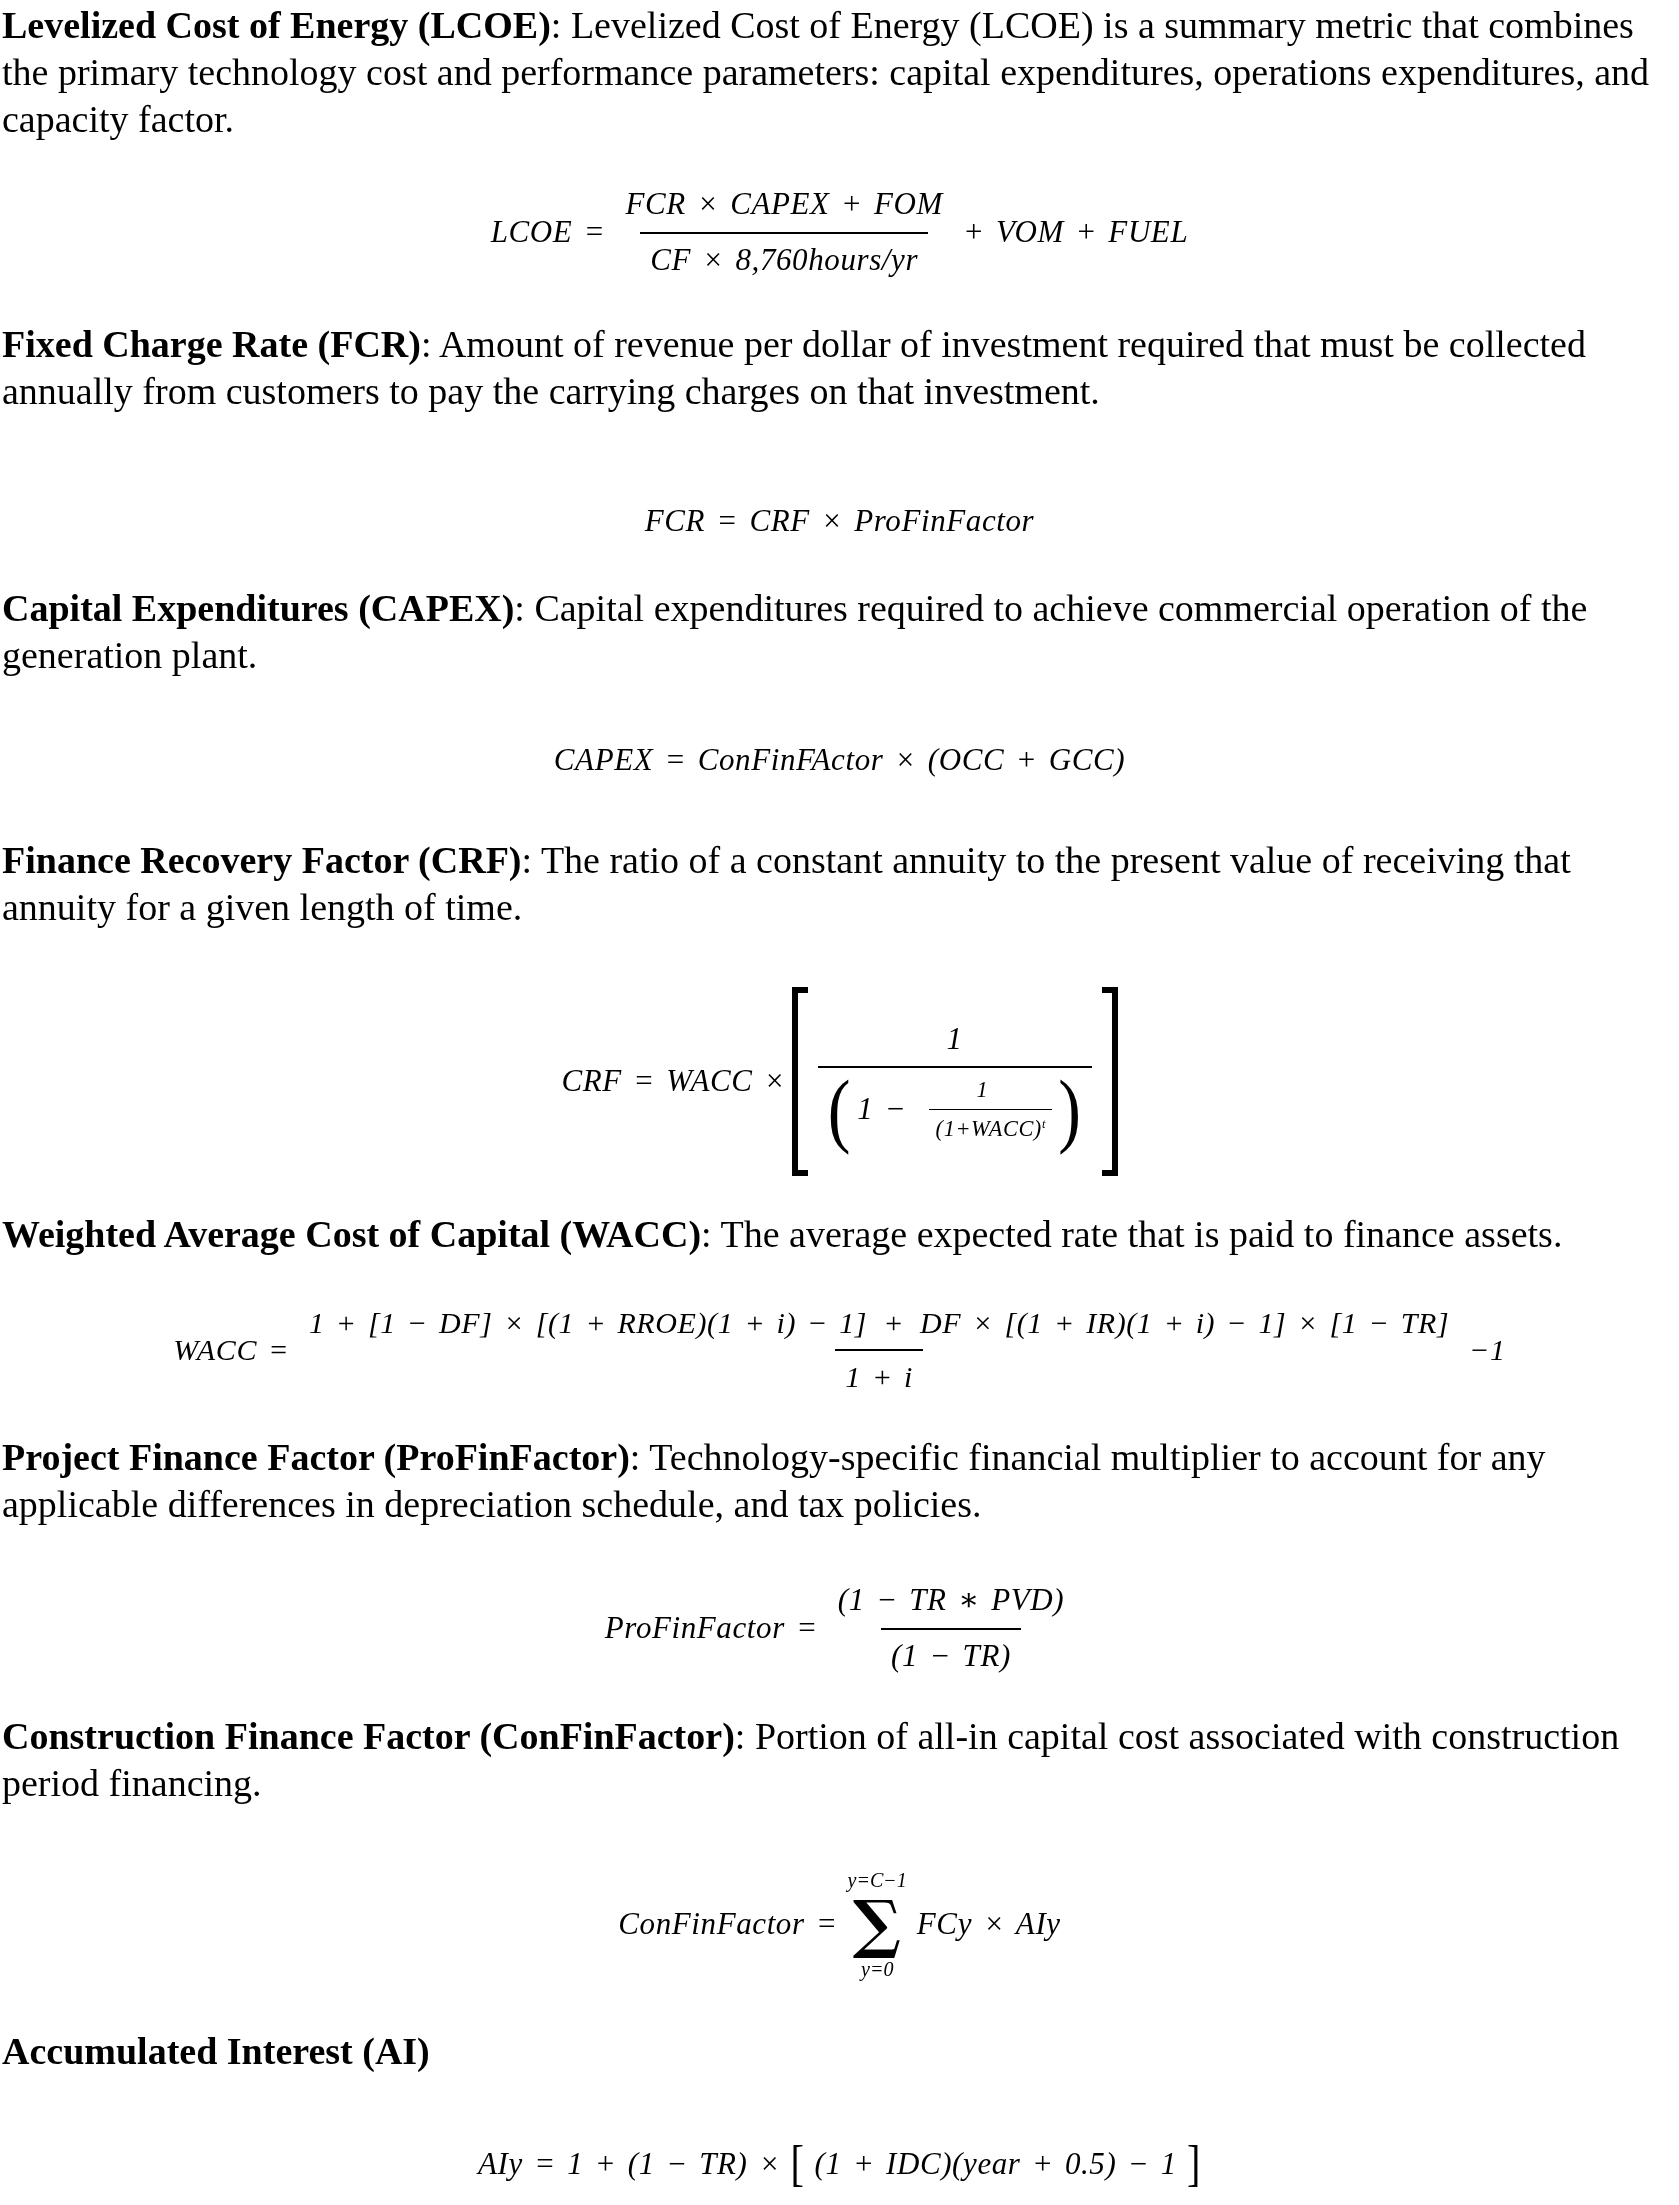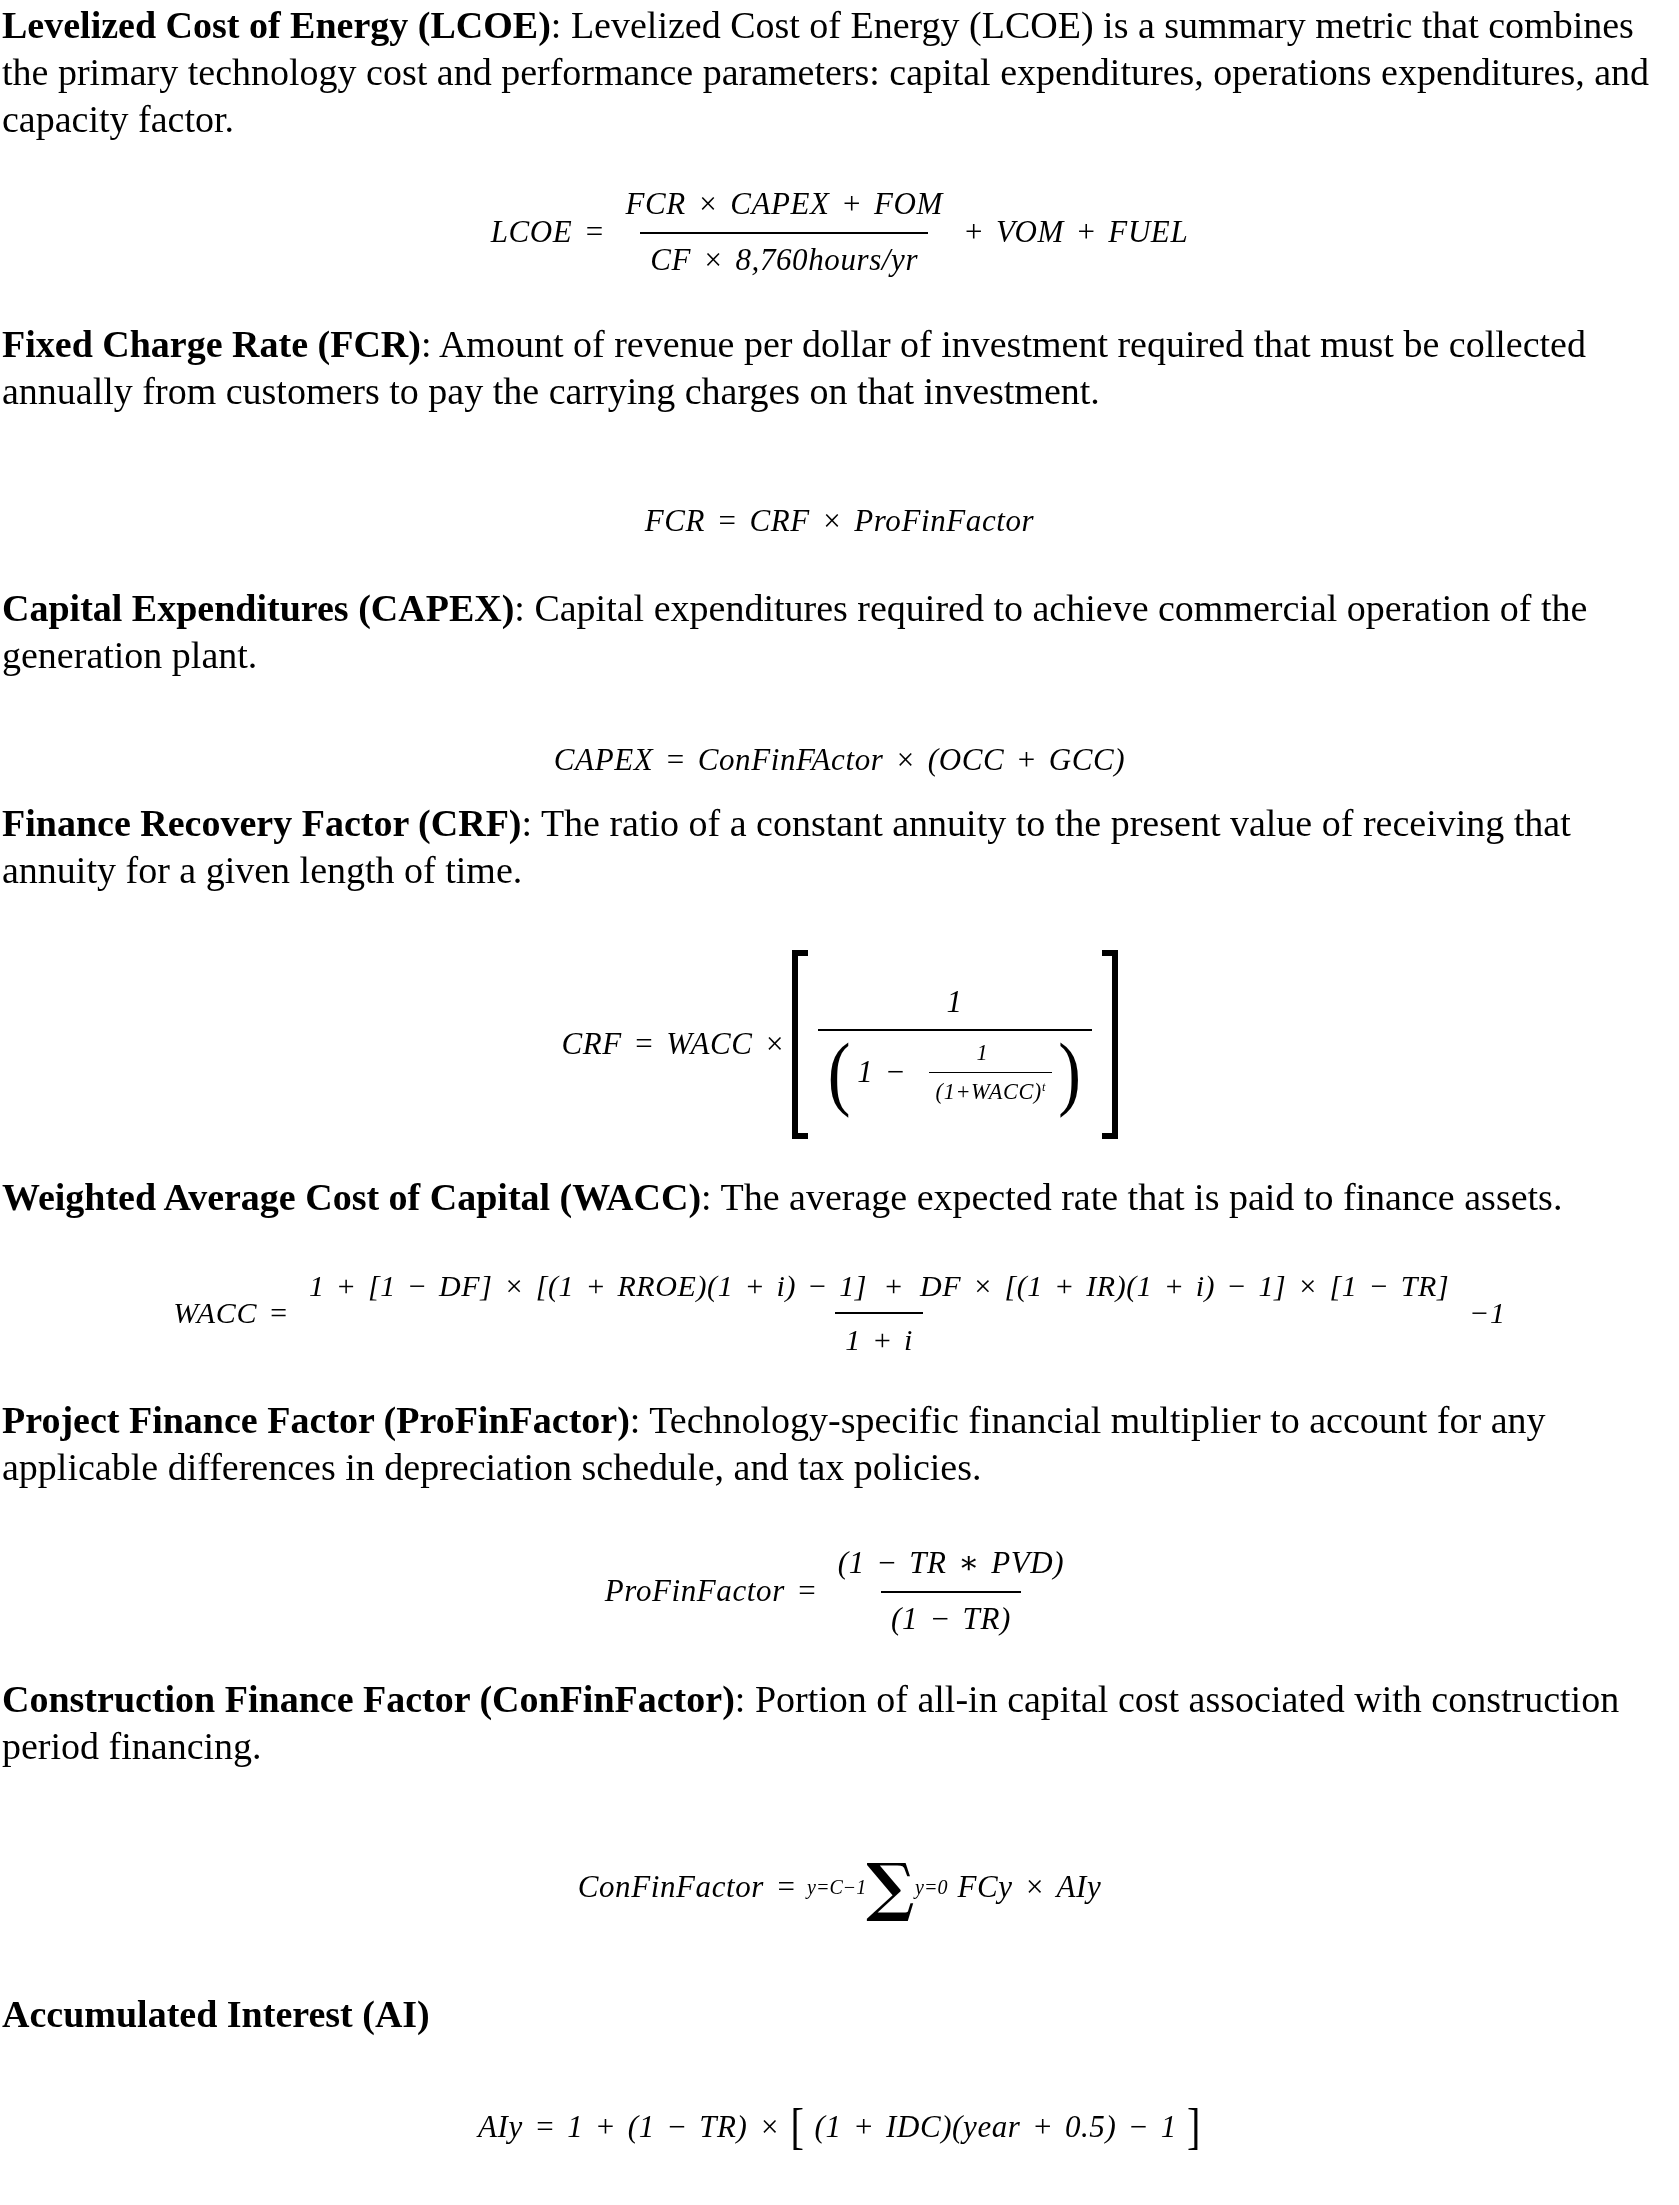--- a/index.html
+++ b/index.html
@@ -46,34 +46,34 @@
     font-size: 2.2em; line-height: 0.8;
     transform: scaleY(1.2); transform-origin: center;
   }
   .bigdelim {
     display: inline-block; font-style: normal;
     font-size: 1.3em; line-height: 0.9;
     transform: scaleY(1.25); transform-origin: center;
   }
 
   
-  .sum { display: inline-flex; flex-direction: row; align-items: center; line-height: 1; }
+  .sum { display: inline-flex; flex-direction: column; align-items: center; line-height: 1; }
   .sum .limit { font-size: 20px; font-style: italic; letter-spacing: 0; }
   .sum .sigma {
     font-size: 64px; font-style: normal; font-weight: bold; line-height: 0.95;
     font-family: "DejaVu Serif", "DejaVu Sans", serif;
     margin: 3.7px 0;
   }
 
   .nmid { margin: 0 16px; }
 
   
   #eq-lcoe    { margin: 43px 0 42px;  height: 93px; }
   #eq-fcr     { margin: 86px 0 44px; height: 40px;  }
-  #eq-capex   { margin: 58px 0 16px;  height: 47px;  }
+  #eq-capex   { margin: 58px 0 53px;  height: 47px;  }
   #eq-crf     { margin: 56px 0 35px;  height: 189px; }
   #eq-wacc    { margin: 42px 0 34px;  height: 100px; font-size: 30px; }
   #eq-profin  { margin: 53px 0 37px;  height: 95px; }
   #eq-confin  { margin: 59px 0 45px;  height: 117px; }
   #eq-ai      { margin: 68px 0 0;    height: 43px;  }
 </style>
 </head>
 <body>
 
 <div class="doc">

